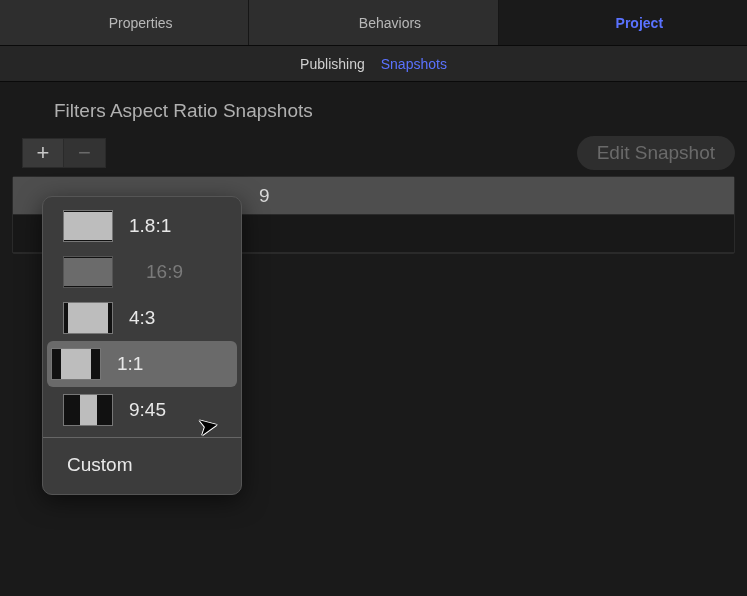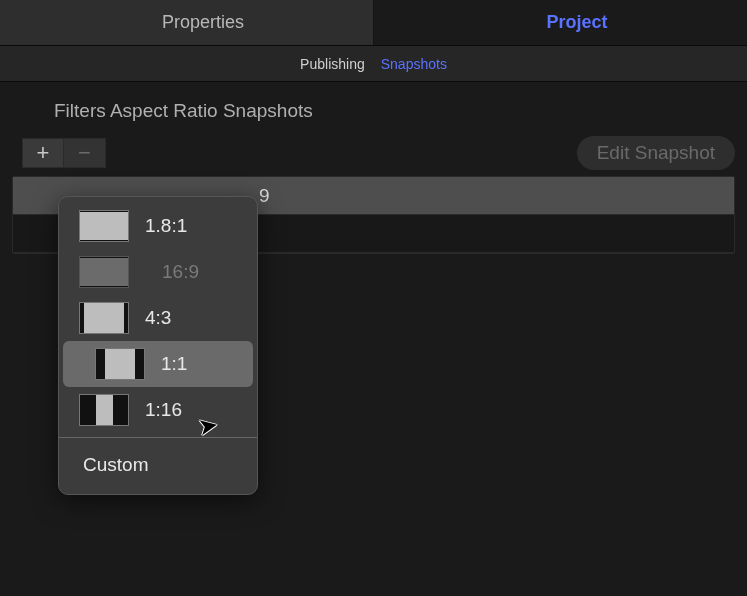--- a/index.html
+++ b/index.html
@@ -19,21 +19,21 @@
     .main-tabs {
       display: flex;
       height: 46px;
       border-bottom: 1px solid #0a0a0a;
     }
     .main-tab {
       flex: 1;
       display: flex;
       align-items: center;
       justify-content: center;
-      font-size: 18px;
+      font-size: 14px;
       font-weight: 500;
       color: #b8b8b8;
       background: #2e2e2e;
       border-right: 1px solid #161616;
       cursor: pointer;
       padding-left: 33px;
     }
     .main-tab:last-child { border-right: none; }
     .main-tab.active {
       color: #5a72ff;
@@ -122,42 +122,42 @@
       border-right: 1px solid #2a2a2a;
       border-bottom: 1px solid #2a2a2a;
       border-radius: 2px;
     }
     .list-gutter { height: 20px; }
 
     
     .popup {
       position: absolute;
       top: 196px;
-      left: 58px;
+      left: 42px;
       width: 200px;
       background: #3c3c3c;
       border: 1px solid #555;
       border-radius: 10px;
       box-shadow: 0 6px 24px rgba(0,0,0,0.55);
       padding: 6px 0;
       z-index: 50;
     }
     .popup-item {
       display: flex;
       align-items: center;
       height: 46px;
       padding: 0 12px 0 20px;
       gap: 16px;
       color: #e8e8e8;
       font-size: 19px;
       font-weight: 500;
       cursor: pointer;
     }
     .popup-item.disabled { color: #7a7a7a; gap: 33px; }
-    .popup-item.hover { background: #6a6a6a; border-radius: 6px; margin: 0 4px; padding-left: 32px; }
+    .popup-item.hover { background: #6a6a6a; border-radius: 6px; margin: 0 4px; padding-left: 4px; }
     .thumb {
       width: 50px;
       height: 32px;
       display: flex;
       align-items: center;
       justify-content: center;
       background: #111;
       border: 1px solid #777;
     }
     .thumb.disabled { border-color:#555; }
@@ -175,20 +175,21 @@
       text-shadow: 0 0 1px #fff, 1px 0 0 #fff, -1px 0 0 #fff, 0 1px 0 #fff, 0 -1px 0 #fff;
       transform: rotate(-10deg);
       z-index: 60;
     }
   </style>
 </head>
 <body>
 
 <div class="main-tabs">
   <div class="main-tab">Properties</div>
+  <div class="main-tab">Behaviors</div>
   <div class="main-tab active">Project</div>
 </div>
 
 <div class="sub-tabs">
   <div class="sub-tab">Publishing</div>
   <div class="sub-tab active">Snapshots</div>
 </div>
 
 <div class="section">
   <div class="section-title">Filters Aspect Ratio Snapshots</div>
@@ -238,21 +239,21 @@
   <div class="popup-item hover">
     <div class="thumb">
         <div class="inner" style="width:30px;height:30px"></div>
       </div>
     <span>1:1</span>
   </div>
   <div class="popup-item">
     <div class="thumb">
         <div class="inner" style="width:17px;height:30px"></div>
       </div>
-    <span>1:16</span>
+    <span>9:45</span>
   </div>
   <div class="popup-sep"></div>
   <div class="popup-item custom">
     <span>Custom</span>
   </div>
 </div>
 
 <div class="cursor">➤</div>
 
 </body></html>

